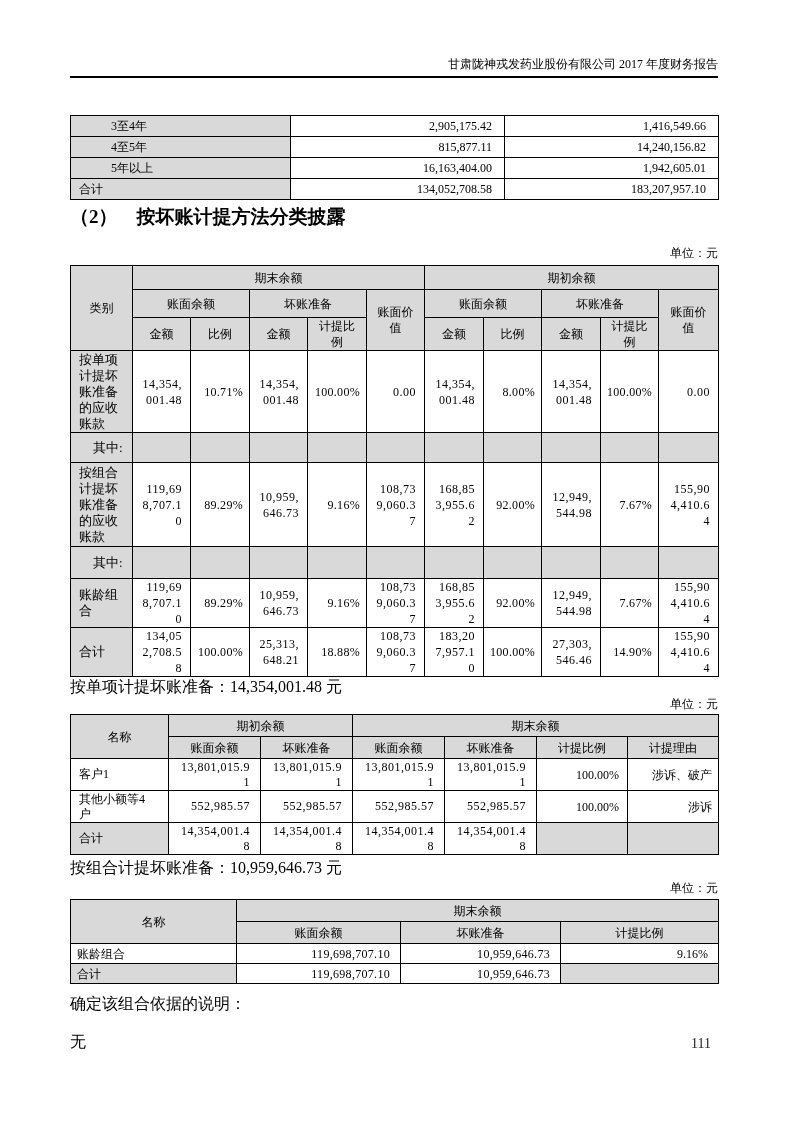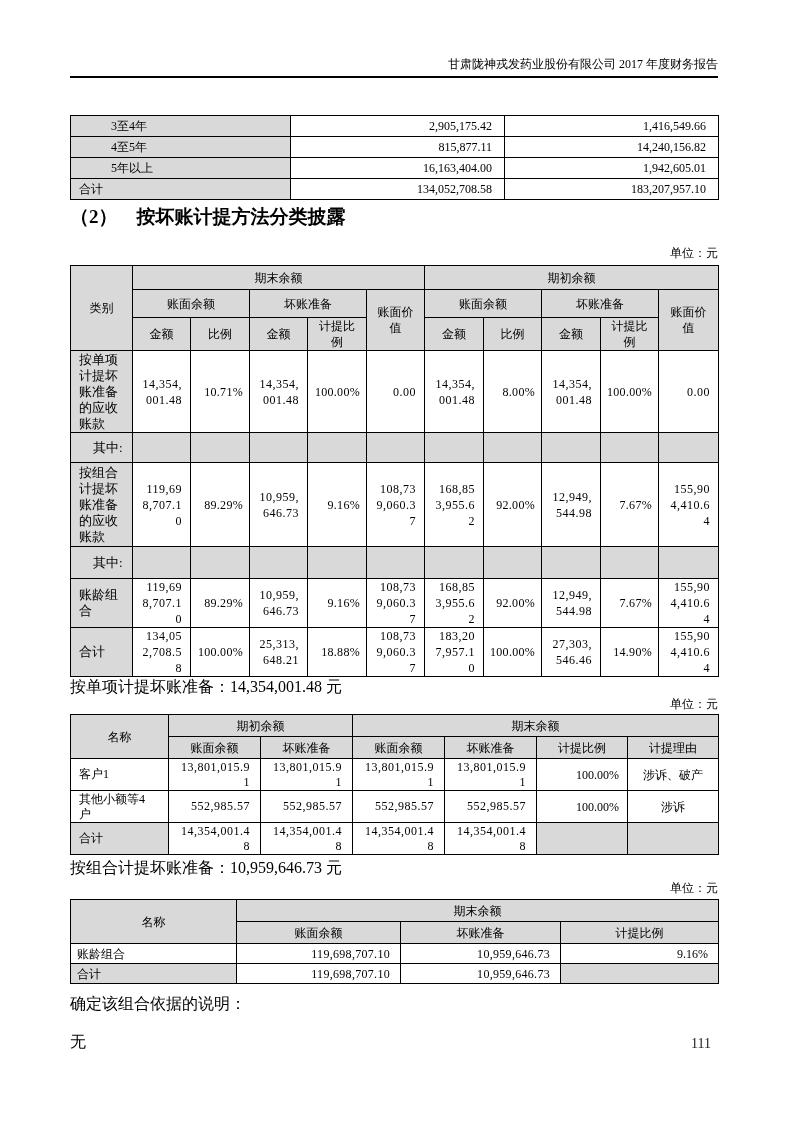--- a/index.html
+++ b/index.html
@@ -73,21 +73,21 @@
   .note4{margin-top:22px;}
   
   .indiv{margin-top:2px;}
   .indiv th{text-align:center;}
   .indiv td.lbl{text-align:left;padding:0 16px 0 8px;line-height:15px;}
   .indiv td.num{
     text-align:right;padding:0 10px;
     letter-spacing:0.5px;word-break:break-all;line-height:15px;
   }
   .indiv td.pct{text-align:right;padding:0 8px;white-space:nowrap;}
-  .indiv td.reason{text-align:center;padding:0 6px;}
+  .indiv td.reason{text-align:right;padding:0 6px;}
   
   .portf{margin-top:3px;}
   .portf th{text-align:center;}
   .portf td.lbl{text-align:left;padding:0 6px;}
   .portf td.num{text-align:right;padding:0 10px;letter-spacing:0.3px;}
   .portf td.pct{text-align:right;padding:0 10px;}
   .pagenum{
     position:absolute;top:1036px;right:82px;
     font-size:14px;color:#222;
   }

